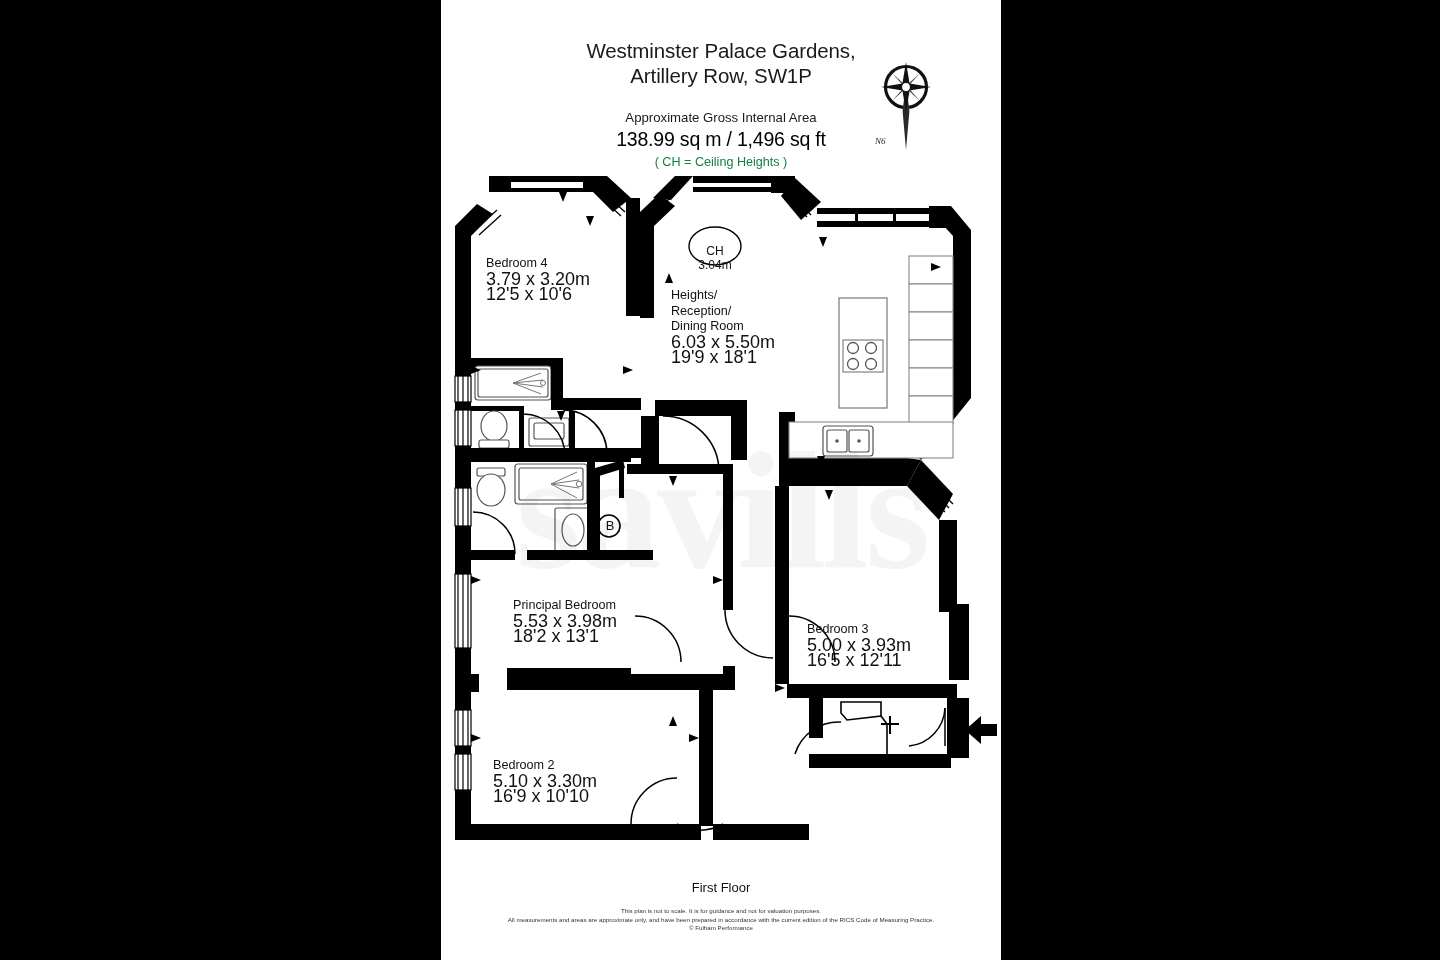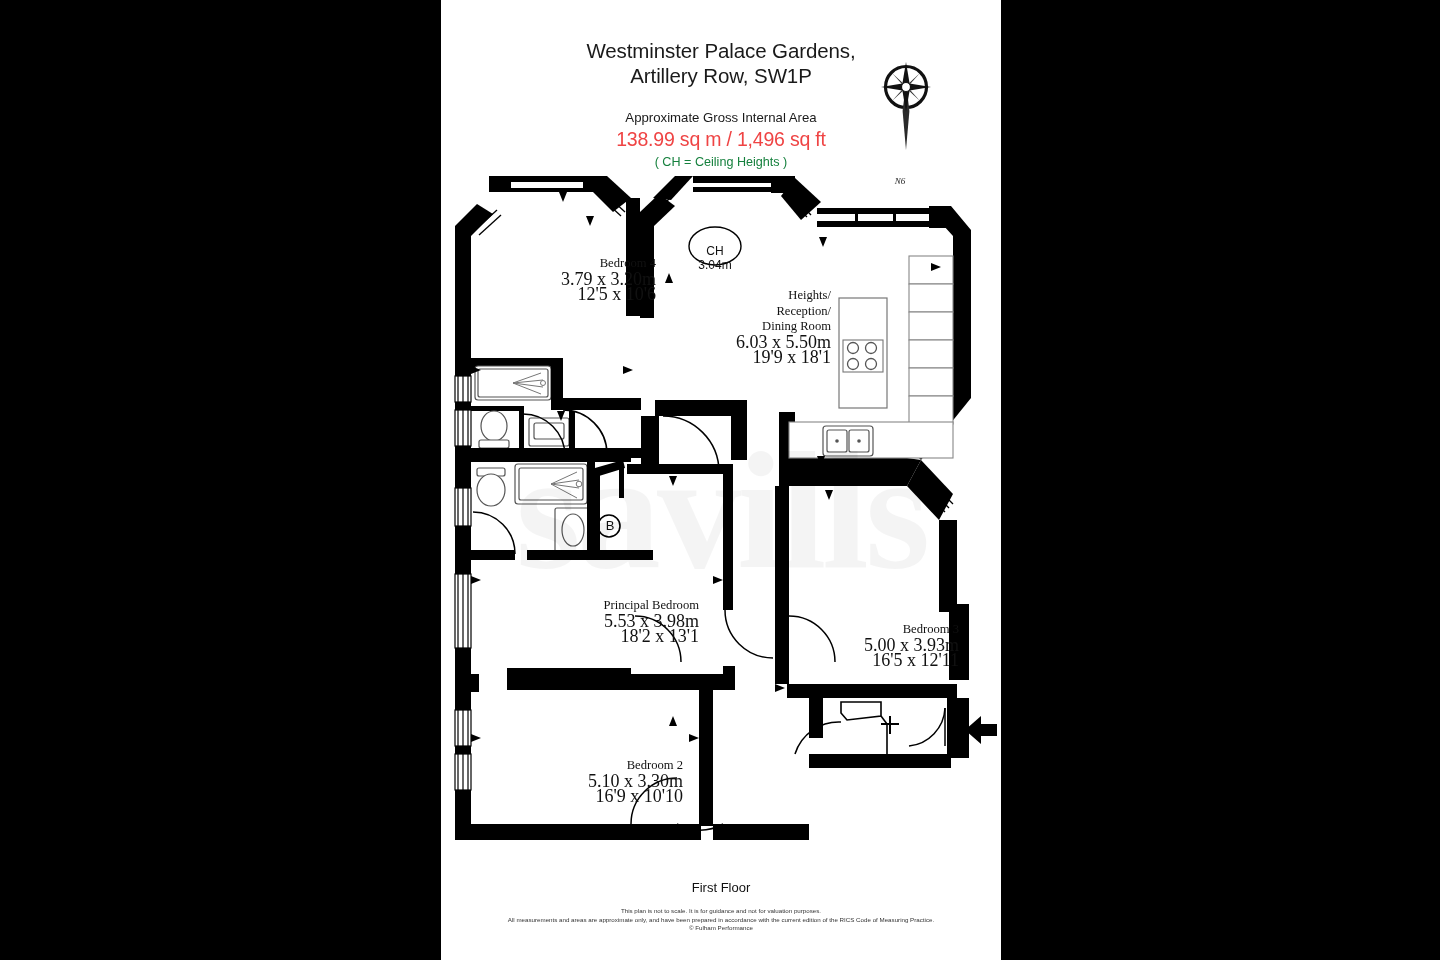--- a/index.html
+++ b/index.html
@@ -42,48 +42,46 @@
     letter-spacing: -0.1px;
   }
   .hdr-sub {
     margin-top: 22px;
     font-size: 13.2px;
     color: #1a1a1a;
   }
   .hdr-area {
     margin-top: 3px;
     font-size: 19.5px;
-    color: #ef4444;
+    color: #000000;
     letter-spacing: -0.2px;
   }
   .hdr-ch {
     margin-top: 4px;
     font-size: 12.6px;
     color: #15803d;
   }
 
   
   .compass {
     position: absolute;
     left: 430px;
     top: 55px;
     width: 70px;
     height: 100px;
   }
   .compass-label {
     position: absolute;
-    left: 424px;
+    left: 434px;
     top: 136px;
     width: 70px;
-    text-align: center;
     font-family: "Liberation Serif", serif;
     font-style: italic;
     font-size: 9px;
     color: #222;
-    margin-top: 40px;
   }
 
   
   .plan {
     position: absolute;
     left: 0px;
     top: 168px;
     width: 560px;
     height: 712px;
   }
@@ -108,26 +106,25 @@
     font-weight: bold;
     color: rgba(0,0,0,0.045);
     white-space: nowrap;
     letter-spacing: -4px;
     font-family: "Liberation Serif", serif;
   }
 
   
   .room-label {
     position: absolute;
-    text-align: right;
+    text-align: left;
     color: #111;
     line-height: 15.5px;
     white-space: nowrap;
     z-index: 4;
-    font-family: Liberation Serif, serif;
   }
   .room-label .nm { font-size: 12.6px; display: block; }
   .room-label .dm { font-size: 18px; display: block; }
   .room-label .ft { font-size: 18px; display: block; }
 
   .ch-label {
     position: absolute;
     text-align: center;
     color: #111;
     font-size: 12px;

